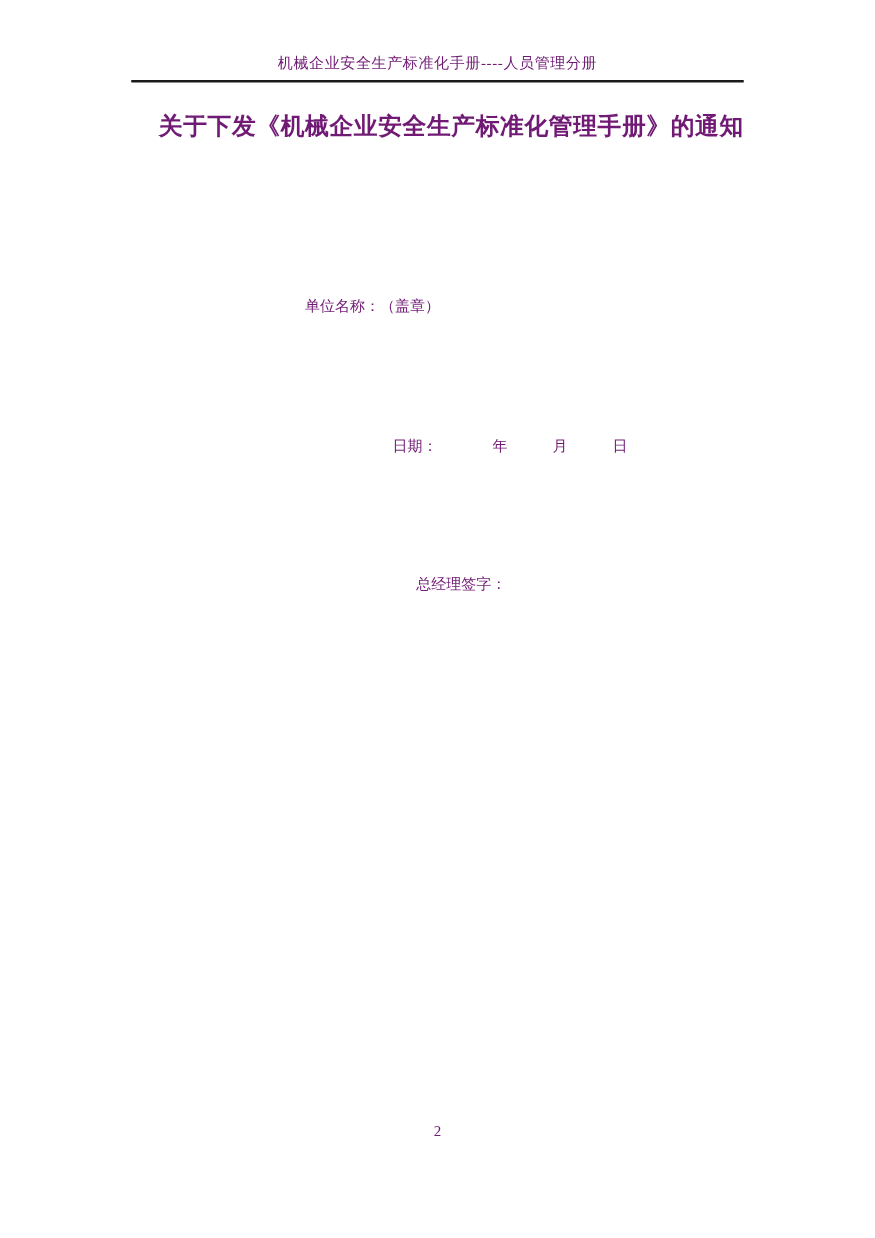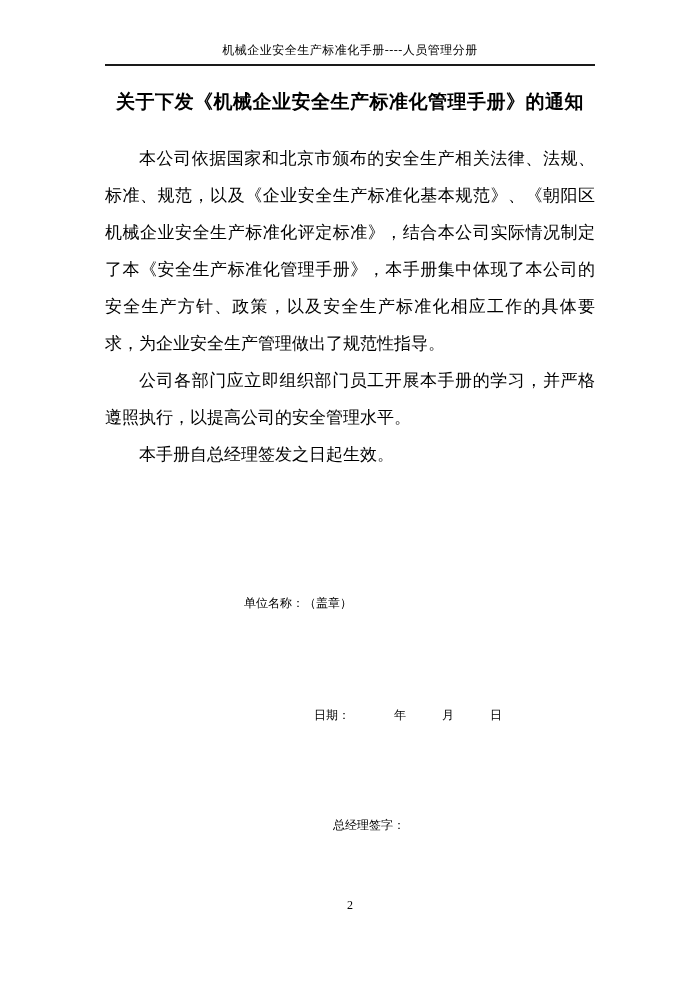--- a/index.html
+++ b/index.html
@@ -6,21 +6,21 @@
     margin: 0;
     padding: 0;
     background: #ffffff;
   }
   .page {
     position: relative;
     width: 700px;
     height: 942px;
     margin: 0 auto;
     background: #ffffff;
-    color: #000000;
+    color: #701a75;
     font-family: "Liberation Serif", "DejaVu Serif", serif;
     box-sizing: border-box;
     overflow: hidden;
   }
   .content {
     padding: 0 105px 0 105px;
     box-sizing: border-box;
   }
   .doc-header {
     padding-top: 42px;
@@ -28,21 +28,21 @@
     text-align: center;
     font-size: 12px;
     line-height: 17px;
     letter-spacing: 0.5px;
     border-bottom: 2px solid #1a1a1a;
   }
   .doc-title {
     margin: 22px 0 0 0;
     font-size: 19px;
     font-weight: bold;
-    text-align: center;
+    text-align: right;
     line-height: 27px;
     letter-spacing: 0.5px;
   }
   .body-text {
     margin-top: 25px;
     font-size: 17px;
     line-height: 37px;
     text-align: justify;
     text-justify: inter-character;
   }
@@ -76,25 +76,20 @@
 
 <div class="page">
   <div class="content">
 
     <div class="doc-header">
       <span>机械企业安全生产标准化手册----人员管理分册</span>
     </div>
 
     <h1 class="doc-title">关于下发《机械企业安全生产标准化管理手册》的通知</h1>
 
-    <div class="body-text">
-      <p>本公司依据国家和北京市颁布的安全生产相关法律、法规、标准、规范，以及《企业安全生产标准化基本规范》、《朝阳区机械企业安全生产标准化评定标准》，结合本公司实际情况制定了本《安全生产标准化管理手册》，本手册集中体现了本公司的安全生产方针、政策，以及安全生产标准化相应工作的具体要求，为企业安全生产管理做出了规范性指导。</p>
-      <p>公司各部门应立即组织部门员工开展本手册的学习，并严格遵照执行，以提高公司的安全管理水平。</p>
-      <p>本手册自总经理签发之日起生效。</p>
-    </div>
 
     <div class="sig-line sig-unit">
       <span>单位名称：（盖章）</span>
     </div>
 
     <div class="sig-line sig-date">
       <span>日期：</span><span class="date-gap-year">年</span><span class="date-gap-month">月</span><span class="date-gap-day">日</span>
     </div>
 
     <div class="sig-line sig-manager">

